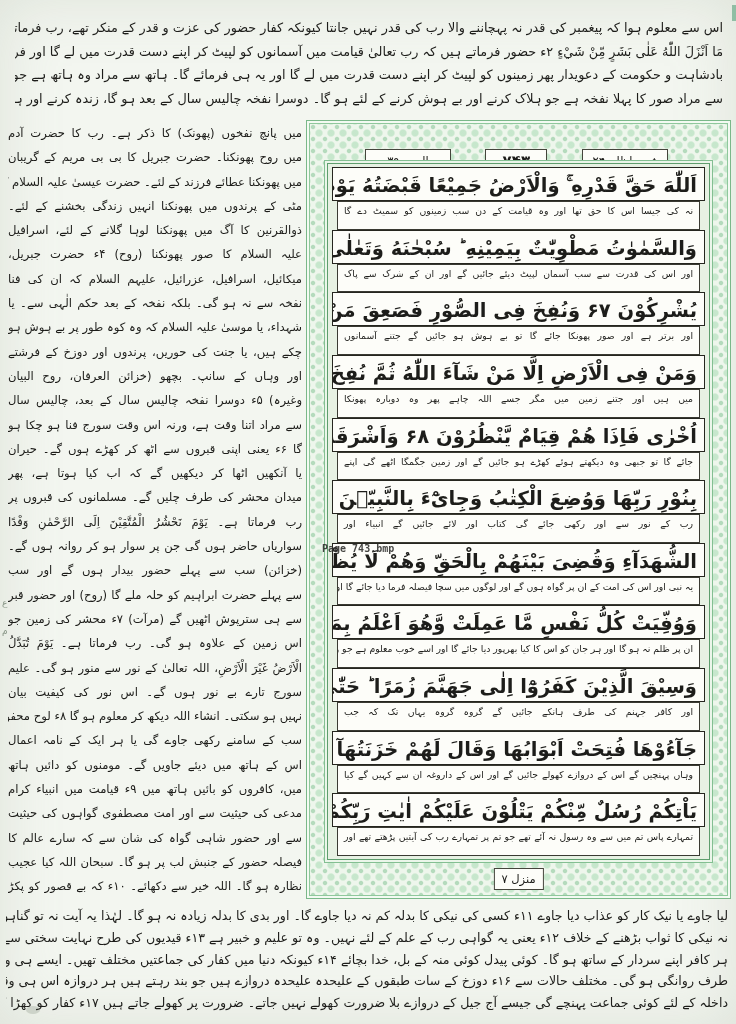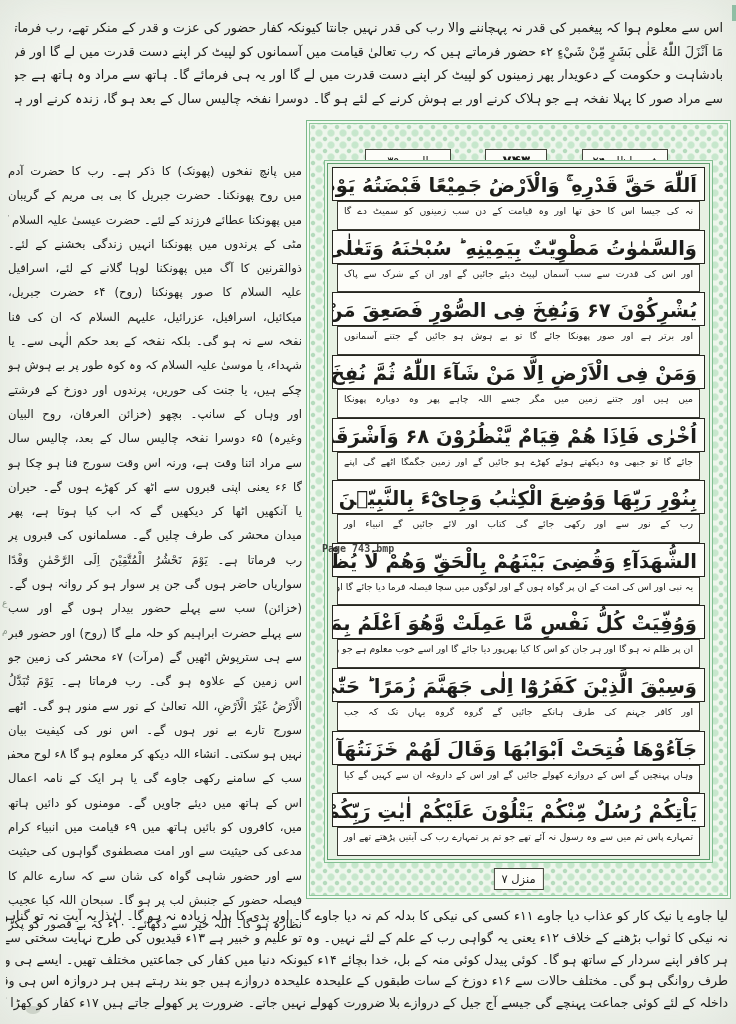--- a/index.html
+++ b/index.html
@@ -13,21 +13,21 @@
   }
   .rtl { direction:rtl; }
   .cline {
     white-space:nowrap; overflow:hidden;
     text-align:justify; text-align-last:justify;
   }
   
   .top-commentary { position:absolute; top:16px; left:15px; right:13px; font-size:12.8px; }
   .top-commentary .cline { height:23.5px; line-height:23.5px; }
   
-  .left-col { position:absolute; top:121px; left:8px; width:294px; font-size:11.6px;margin-top:38px; }
+  .left-col { position:absolute; top:121px; left:8px; width:294px; font-size:11.6px; }
   .left-col .cline { height:24.3px; line-height:24.3px; }
   
   .bottom-commentary { position:absolute; top:905px; left:6px; right:8px; font-size:12.6px; }
   .bottom-commentary .cline { height:21.8px; line-height:21.8px; }
   
   .qbox {
     position:absolute; left:306px; top:120px; width:425px; height:779px;
     border:1px solid #7ab889;
     background:
       radial-gradient(circle, rgba(122,190,140,.50) 1.6px, transparent 2.7px) 0 0/12px 12px,
@@ -142,21 +142,21 @@
       <div class="cline">سواریاں حاضر ہوں گی جن پر سوار ہو کر روانہ ہوں گے۔</div>
 
       <div class="cline">(خزائن) سب سے پہلے حضور بیدار ہوں گے اور سب</div>
 
       <div class="cline">سے پہلے حضرت ابراہیم کو حلہ ملے گا (روح) اور حضور قبر</div>
 
       <div class="cline">سے ہی سترپوش اٹھیں گے (مرآت) ۷ء محشر کی زمین جو</div>
 
       <div class="cline">اس زمین کے علاوہ ہو گی۔ رب فرماتا ہے۔ يَوْمَ تُبَدَّلُ</div>
 
-      <div class="cline">الْاَرْضُ غَيْرَ الْاَرْضِ، اللہ تعالیٰ کے نور سے منور ہو گی۔ اٹھے</div>
+      <div class="cline">الْاَرْضُ غَيْرَ الْاَرْضِ، اللہ تعالیٰ کے نور سے منور ہو گی۔ علیم</div>
 
       <div class="cline">سورج تارے بے نور ہوں گے۔ اس نور کی کیفیت بیان</div>
 
       <div class="cline">نہیں ہو سکتی۔ انشاء اللہ دیکھ کر معلوم ہو گا ۸ء لوح محفوظ</div>
 
       <div class="cline">سب کے سامنے رکھی جاوے گی یا ہر ایک کے نامہ اعمال</div>
 
       <div class="cline">اس کے ہاتھ میں دیئے جاویں گے۔ مومنوں کو دائیں ہاتھ</div>
 
       <div class="cline">میں، کافروں کو بائیں ہاتھ میں ۹ء قیامت میں انبیاء کرام</div>

